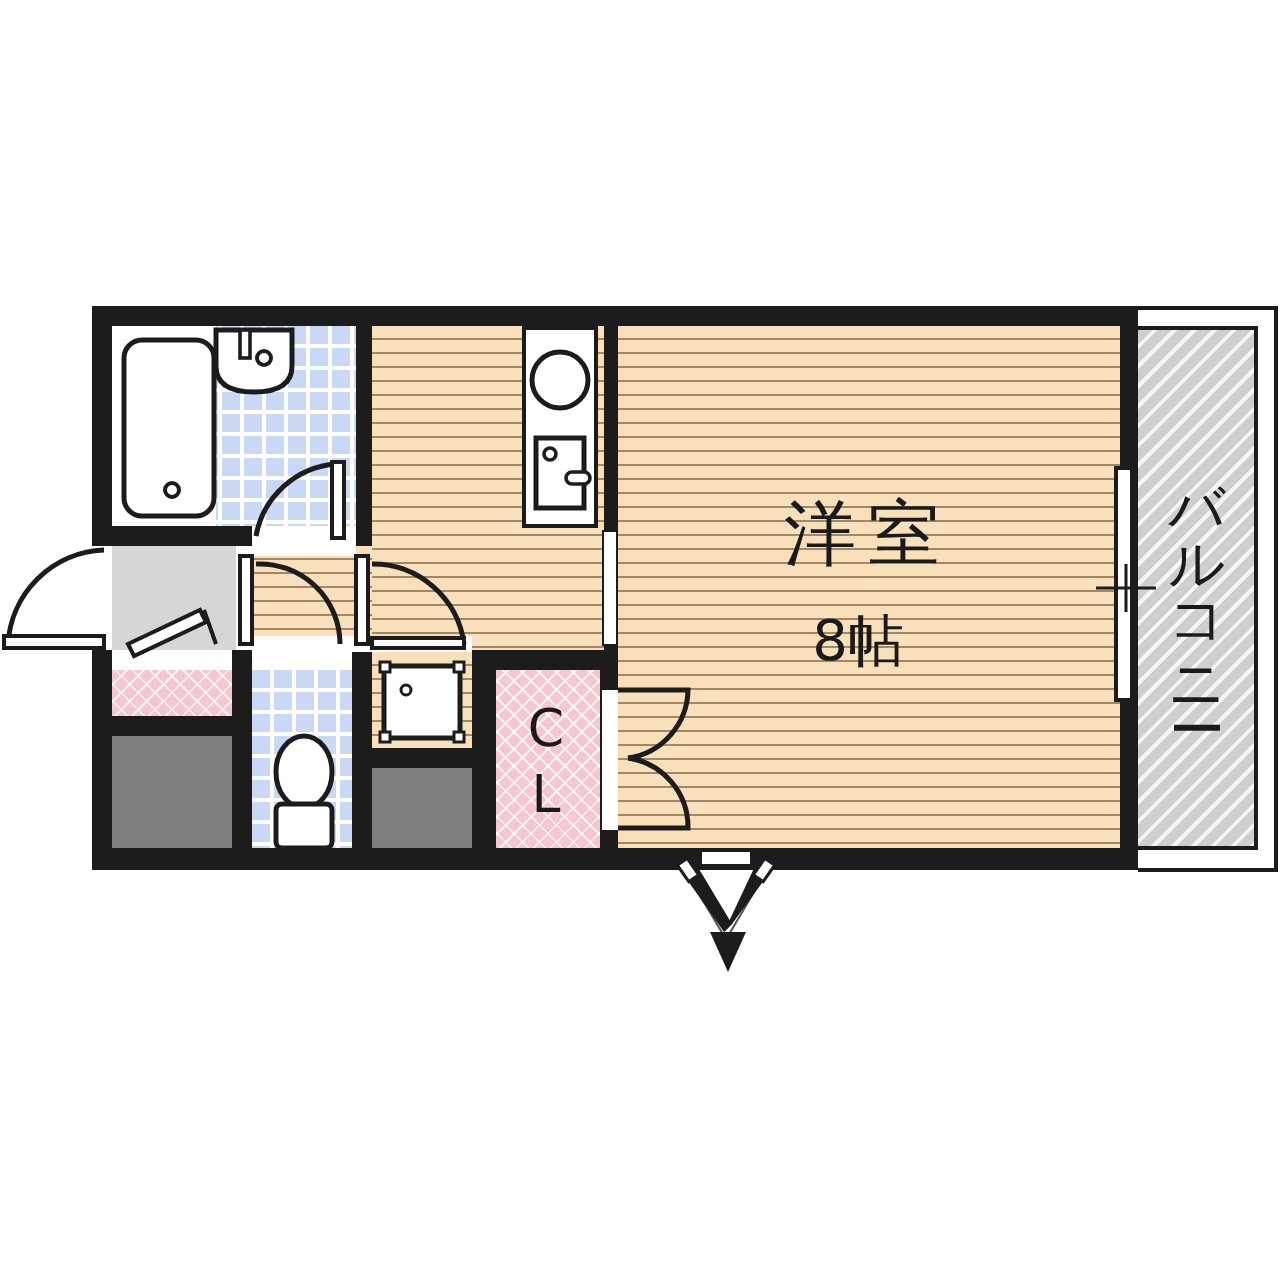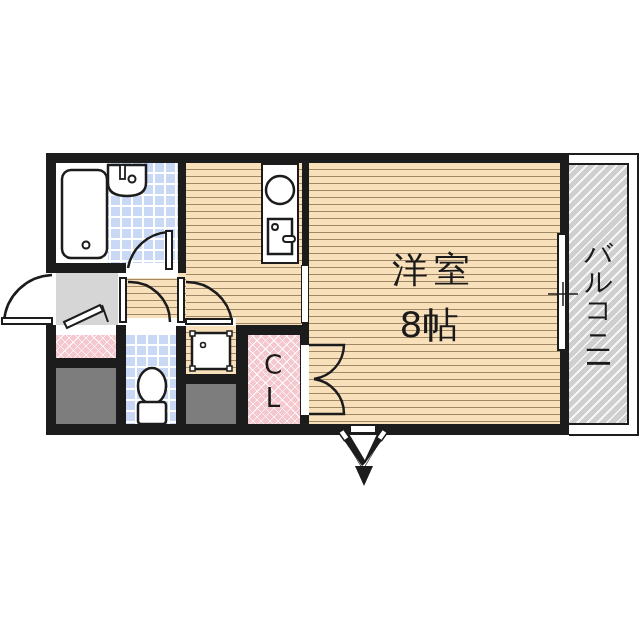--- a/index.html
+++ b/index.html
@@ -165,17 +165,17 @@
     <line x1="343" y1="436" x2="362" y2="468" stroke="#555" stroke-width="1"></line>
     <line x1="383" y1="436" x2="364" y2="468" stroke="#555" stroke-width="1"></line>
     <polygon points="338,432 348,432 366,462 362,466" fill="#1c1c1c"></polygon>
     <polygon points="378,432 388,432 366,462 362,466" fill="#1c1c1c"></polygon>
     <rect x="339" y="432" width="10" height="6" fill="#fff" stroke="#1c1c1c" stroke-width="1.5" transform="rotate(55 344 435)"></rect>
     <rect x="377" y="432" width="10" height="6" fill="#fff" stroke="#1c1c1c" stroke-width="1.5" transform="rotate(-55 382 435)"></rect>
     <polygon points="355,466 373,466 364,486" fill="#1c1c1c"></polygon>
   </g>
 </svg>
 
-<div class="label" style="left:384px;top:252px;width:100px;font-size:36px;letter-spacing:6px;">洋室</div>
-<div class="label" style="left:384px;top:307px;width:90px;font-size:36px;">8帖</div>
+<div class="label" style="left:384px;top:252px;width:100px;font-size:36px;letter-spacing:6px;font-family:Liberation Mono, monospace;">洋室</div>
+<div class="label" style="left:384px;top:307px;width:90px;font-size:28px;">8帖</div>
 <div class="label" style="left:256px;top:352px;width:34px;font-size:26px;">C</div>
 <div class="label" style="left:256px;top:385px;width:34px;font-size:26px;">L</div>
 <div class="label" style="left:584px;top:222px;width:30px;font-size:28px;line-height:31px;writing-mode:vertical-rl;text-orientation:upright;">バルコニー</div>
 
 </body></html>

